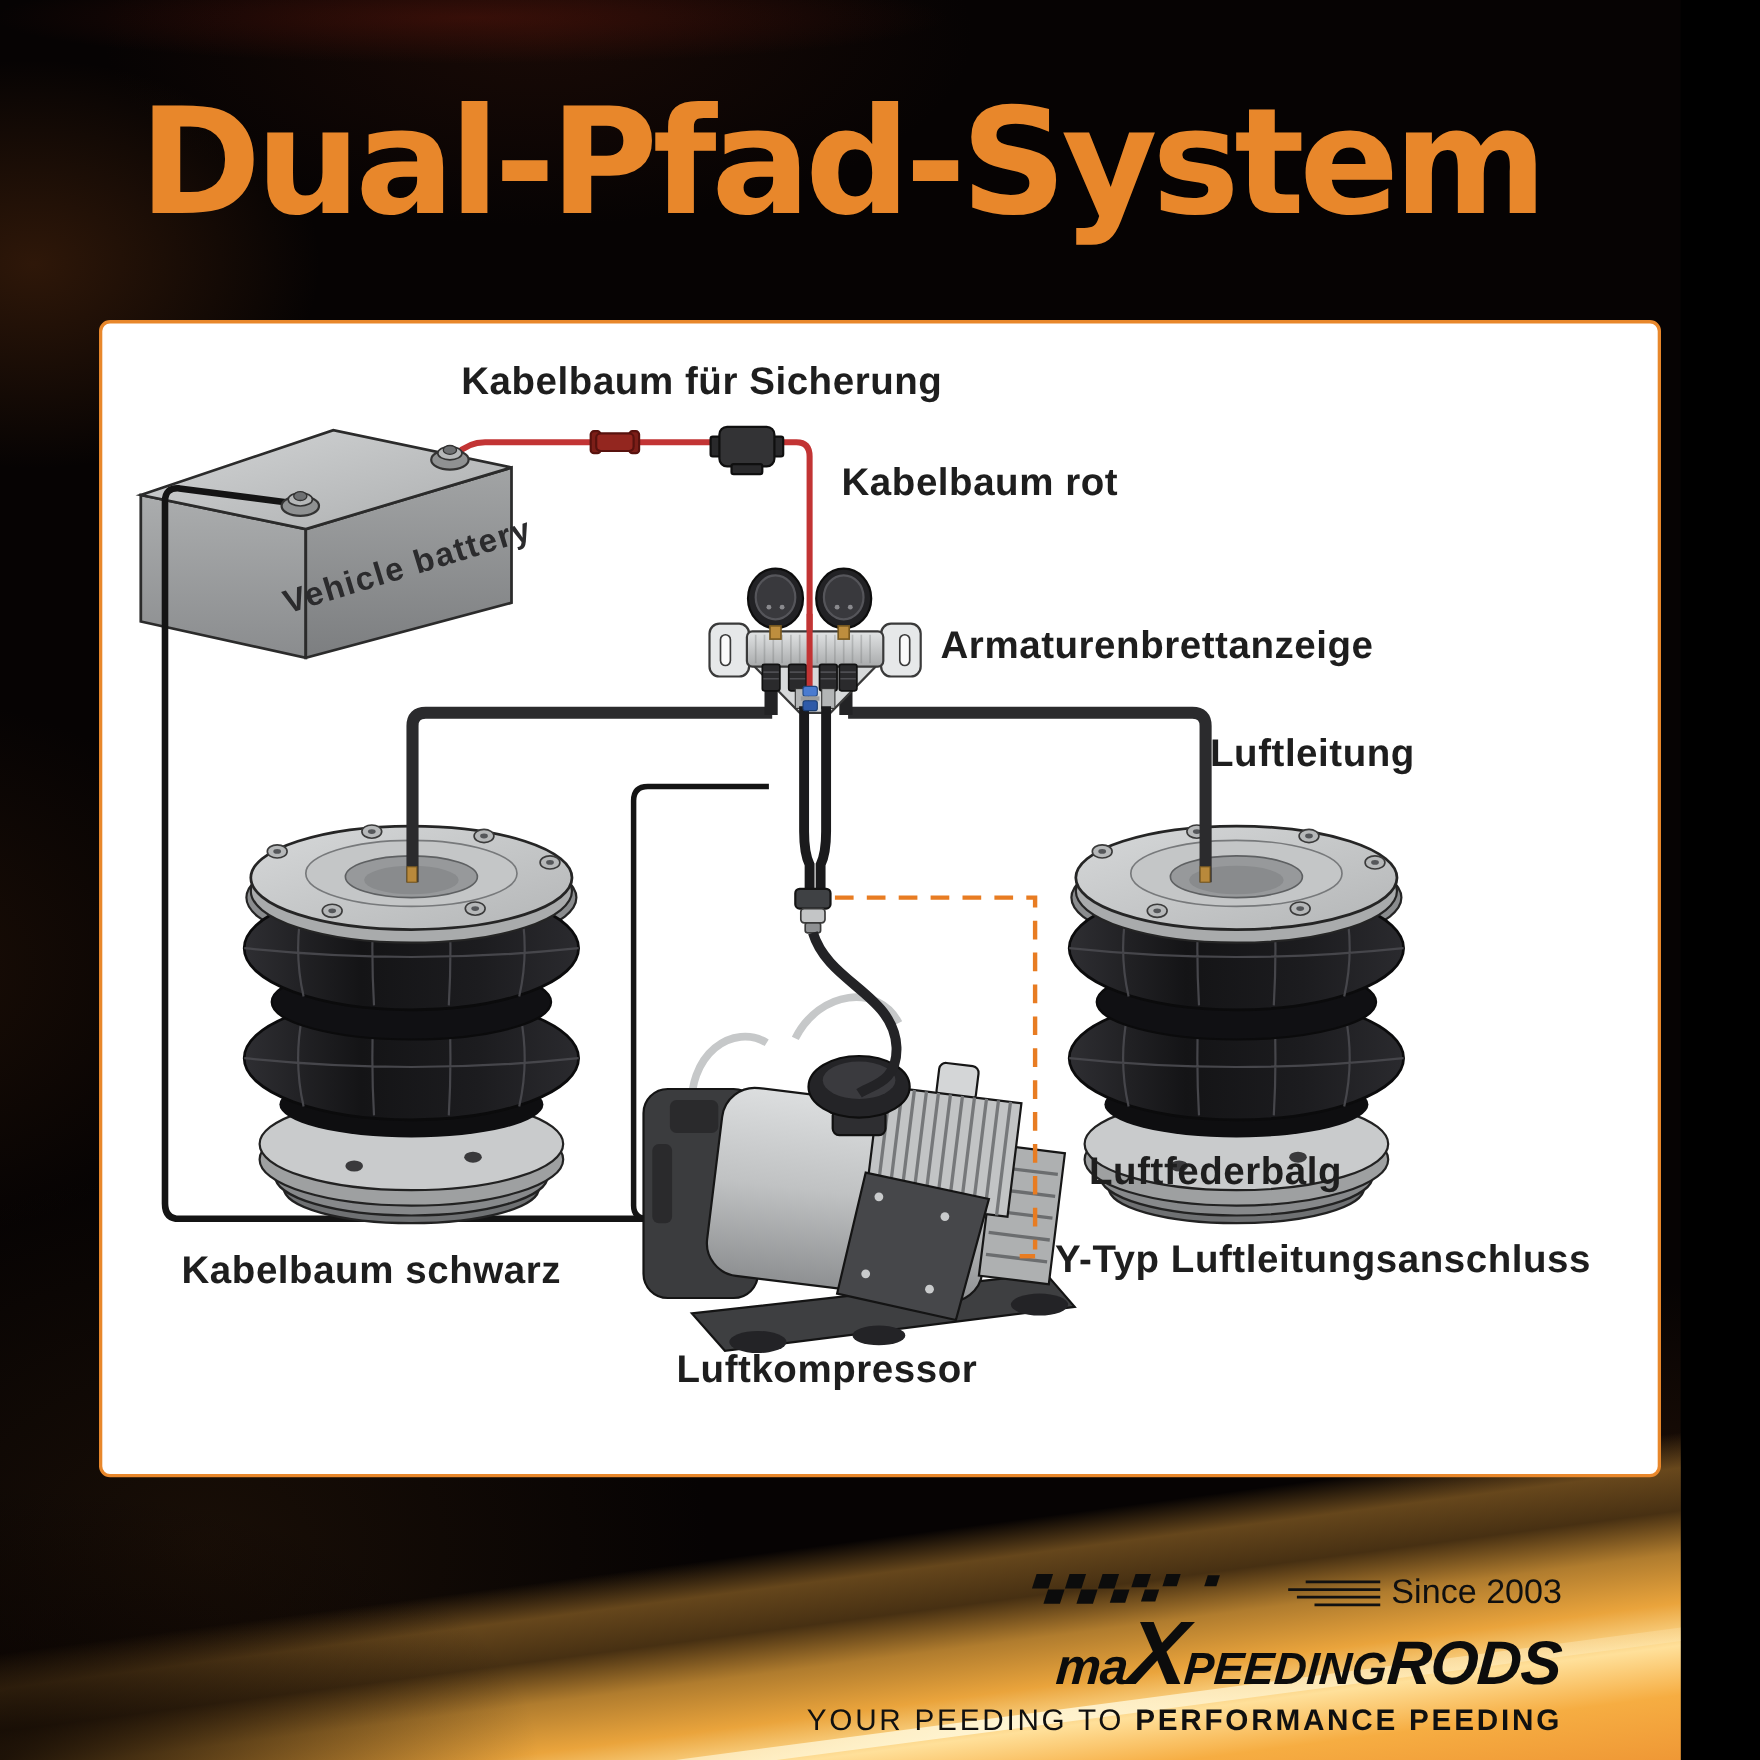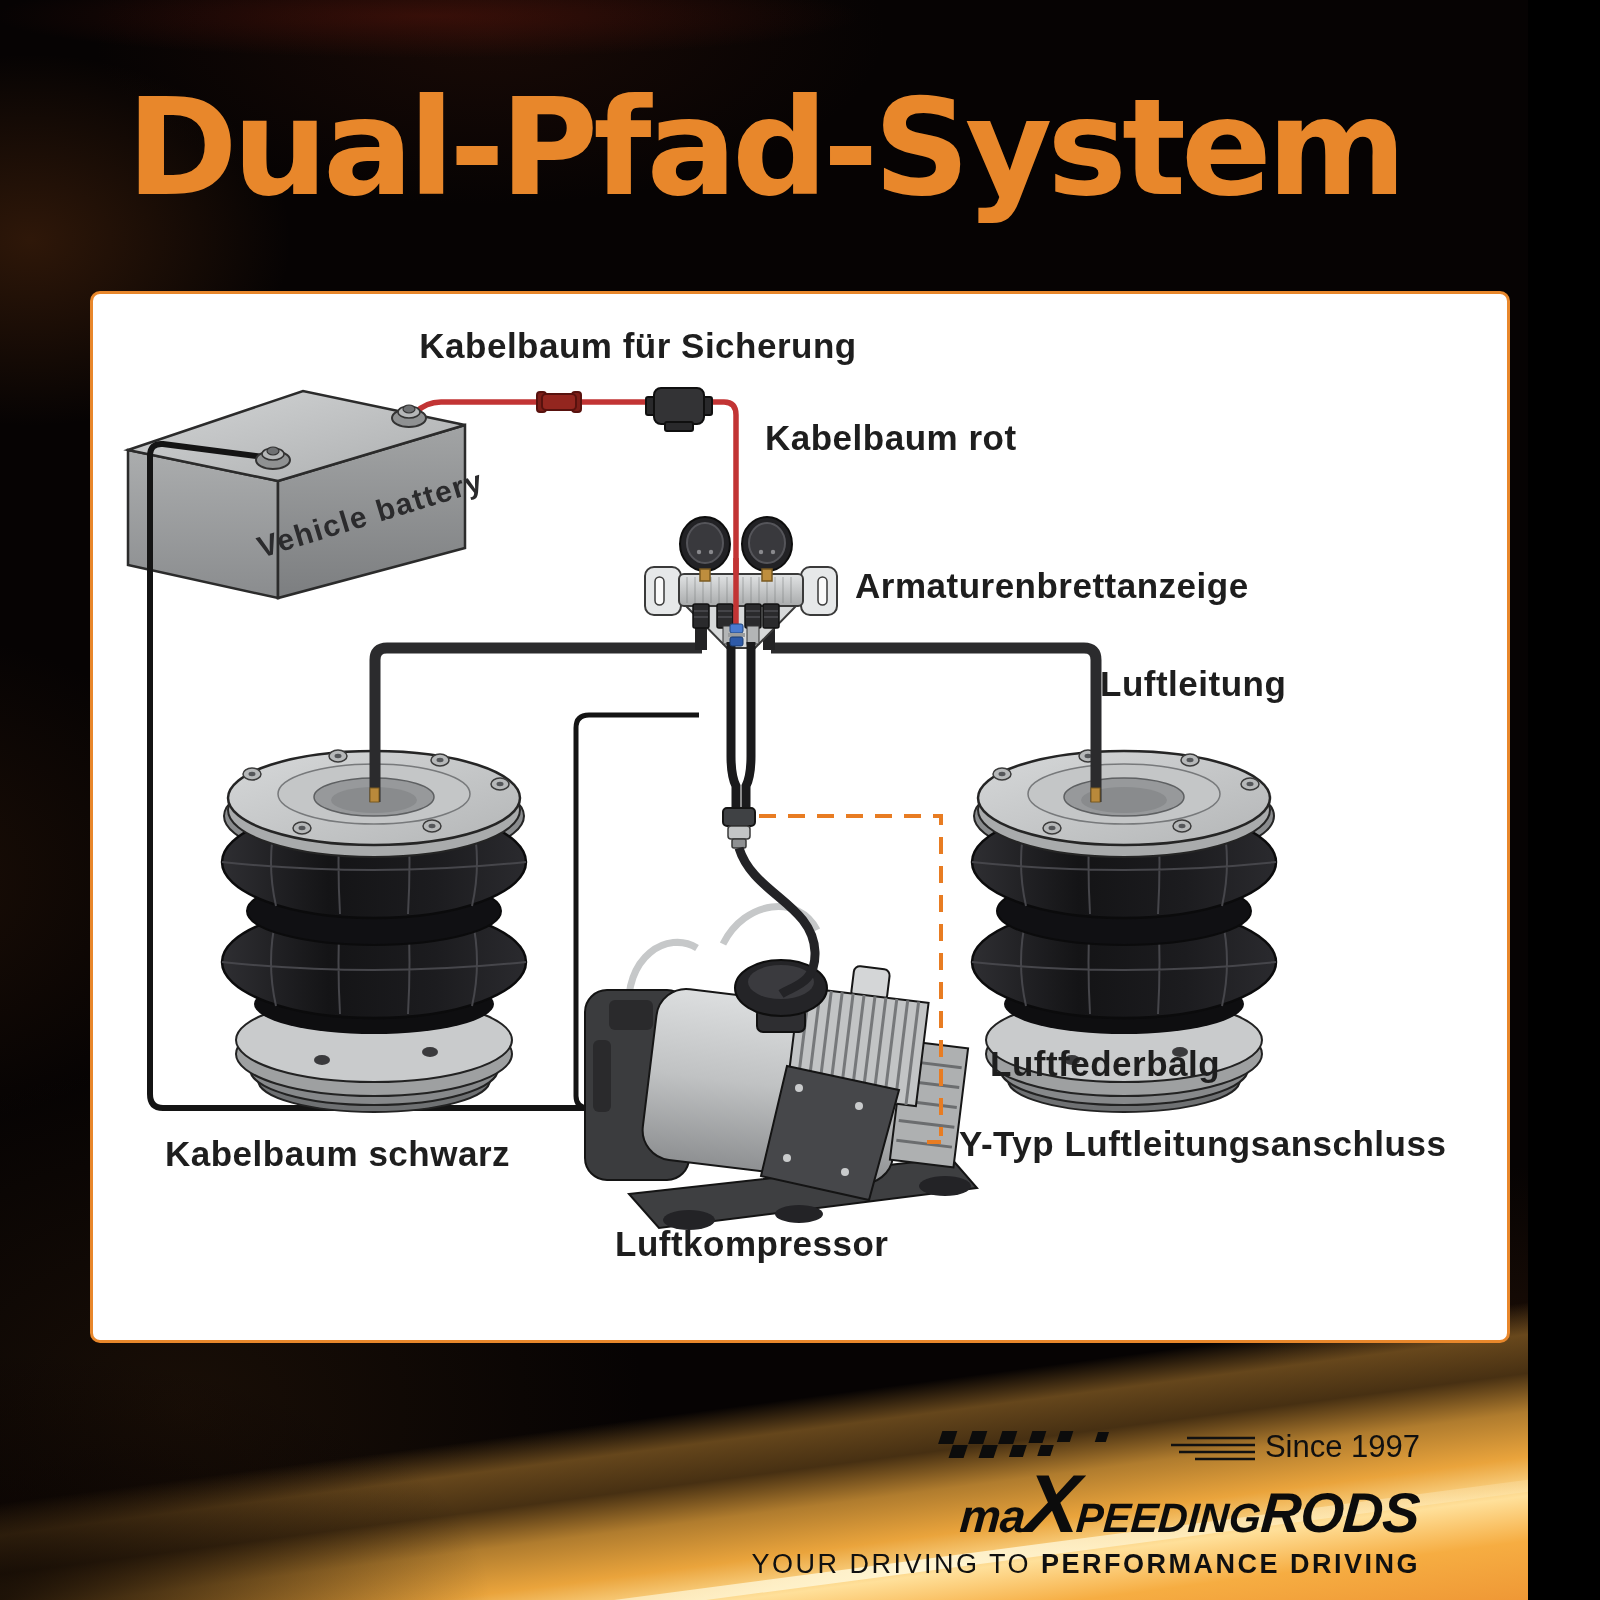--- a/index.html
+++ b/index.html
@@ -309,25 +309,25 @@
         </g>
       </svg>
       <svg width="84" height="30" viewBox="0 0 84 30">
         <g stroke="#111111" stroke-width="2.5">
           <line x1="16" y1="6" x2="84" y2="6"></line>
             <line x1="0" y1="13" x2="84" y2="13"></line>
           <line x1="8" y1="20" x2="84" y2="20"></line>
             <line x1="24" y1="27" x2="84" y2="27"></line>
         </g>
       </svg>
-      <span class="since">Since 1997</span>
+      <span class="since">Since 2003</span>
     </div>
     <div class="logotype">
       <span class="b-ma">ma</span>
         <span class="b-x">X</span>
         <span class="b-peeding">PEEDING</span>
         <span class="b-rods">RODS</span>
     </div>
     <div class="tagline">
-      <span>YOUR DRIVING TO </span><span class="tb">PERFORMANCE DRIVING</span>
+      <span>YOUR PEEDING TO </span><span class="tb">PERFORMANCE PEEDING</span>
     </div>
   </div>
 </div>
 
 </body></html>

